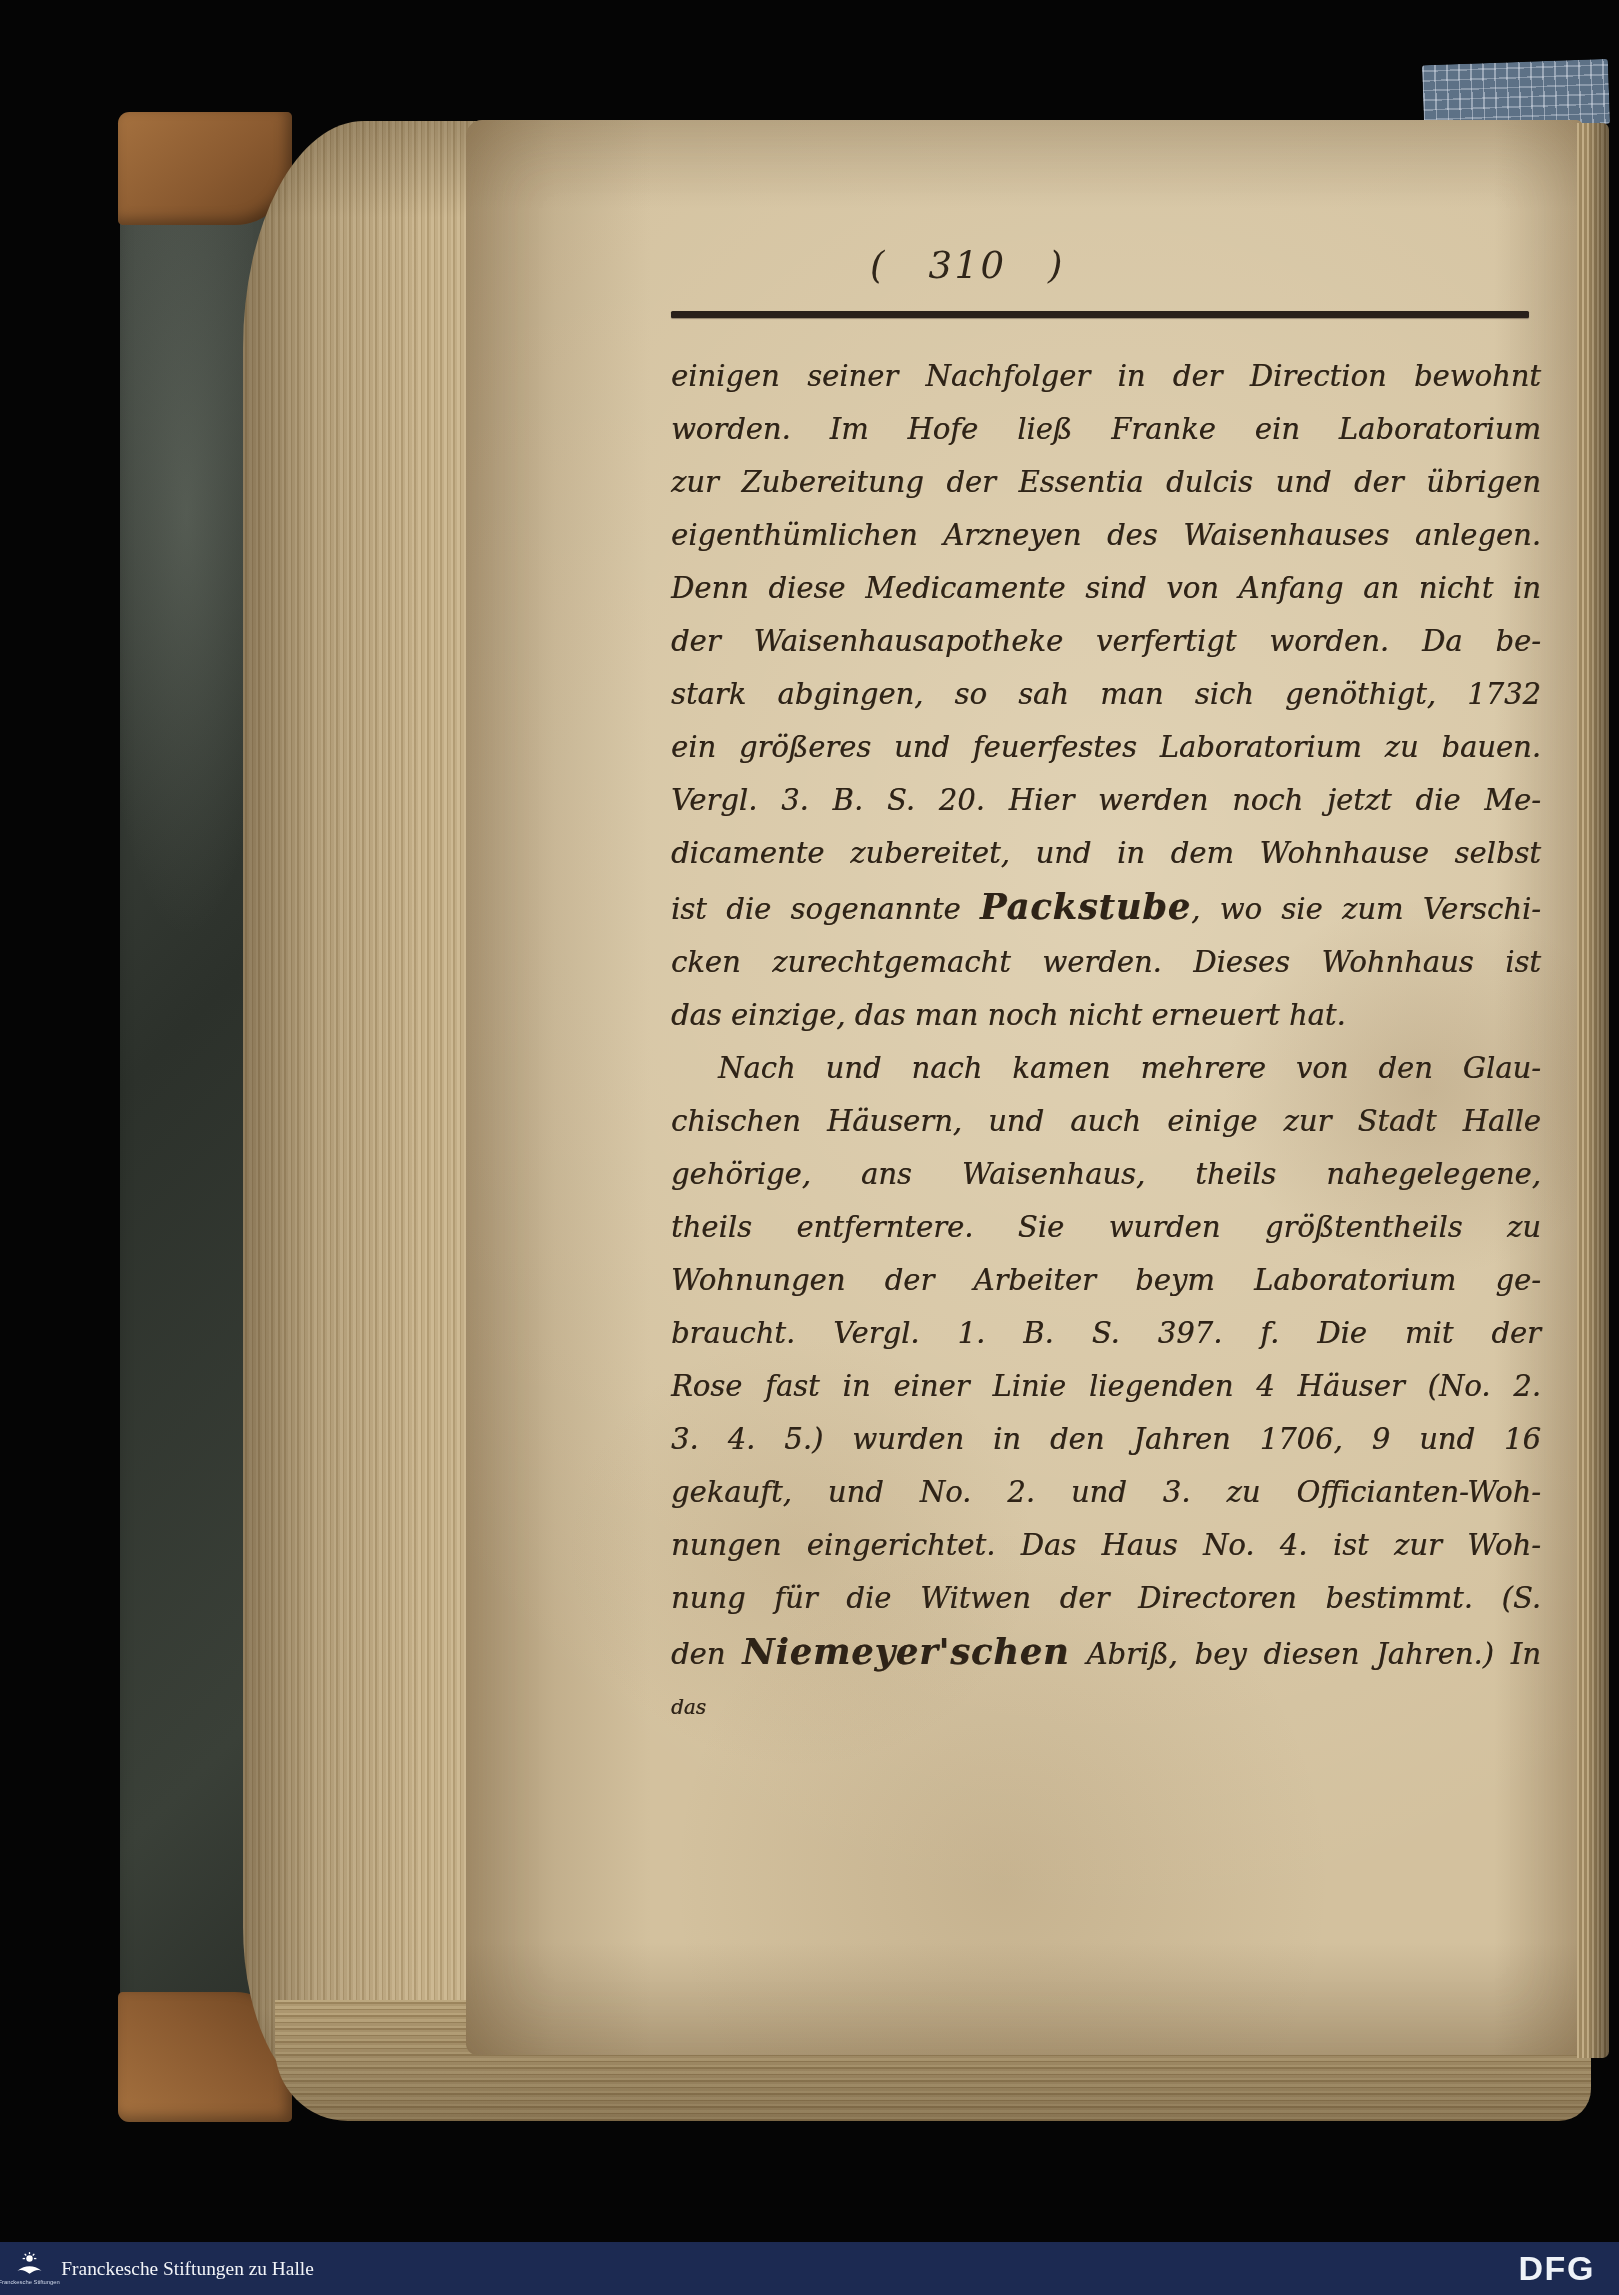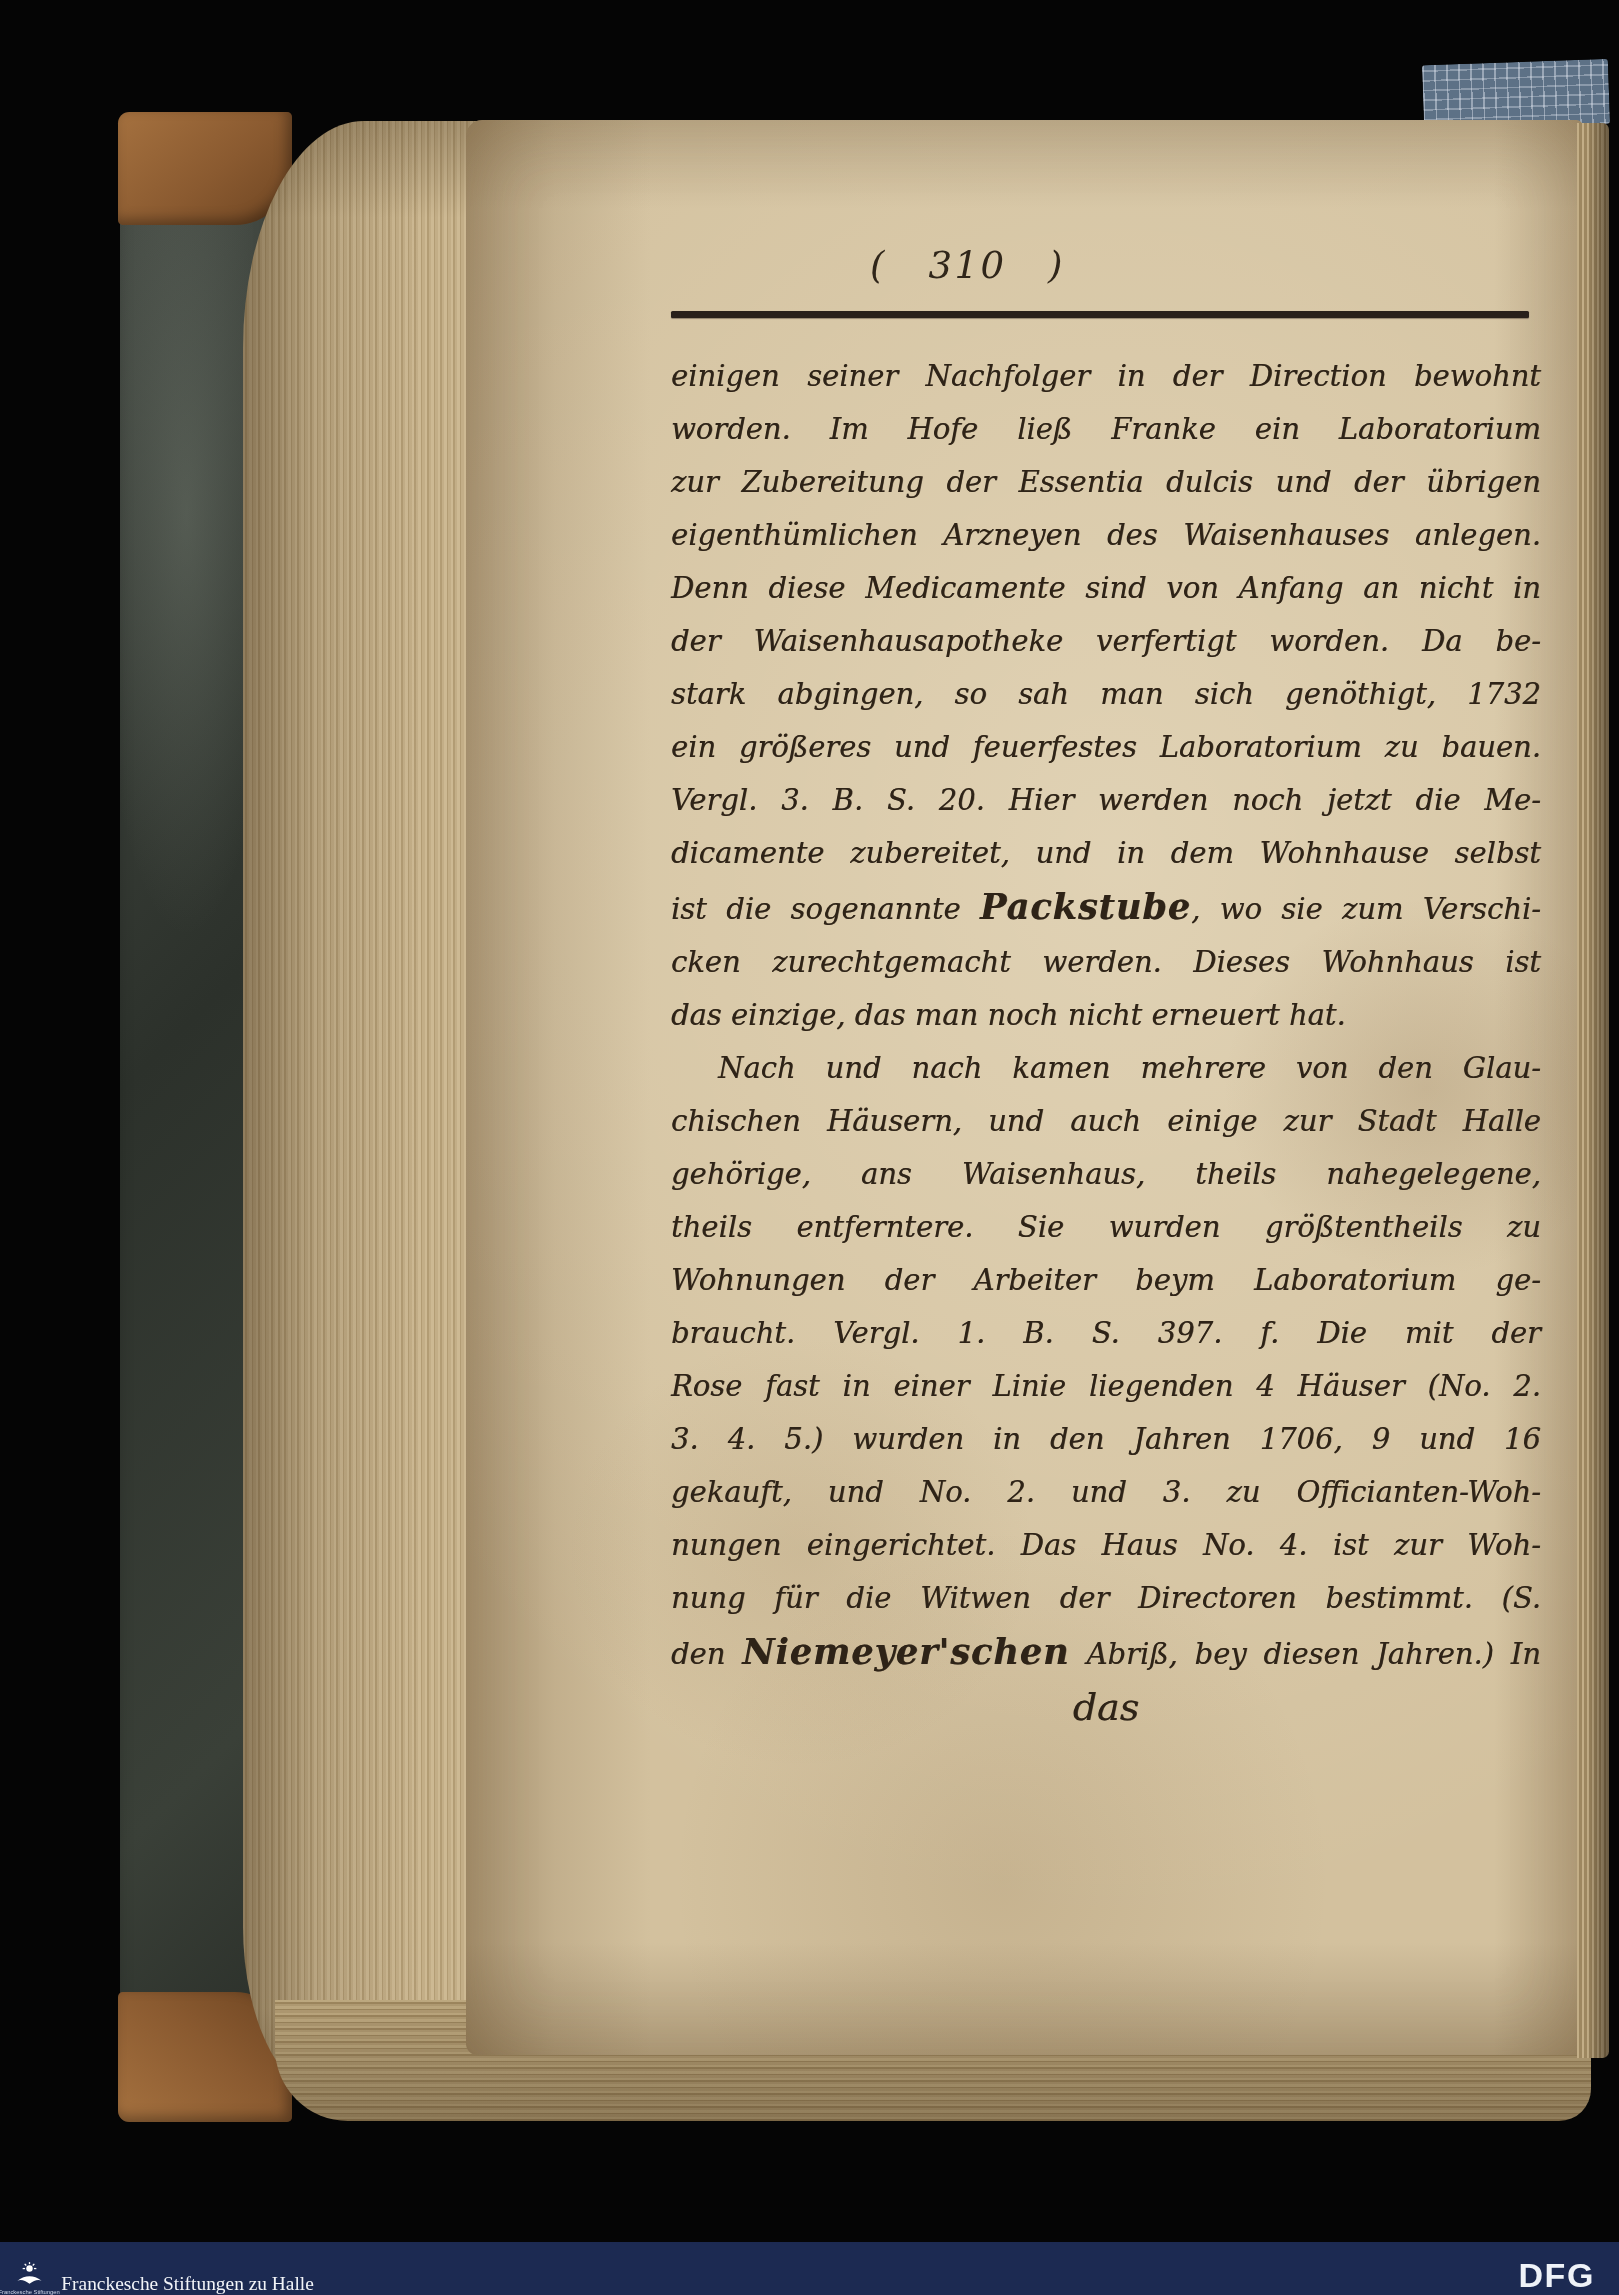--- a/index.html
+++ b/index.html
@@ -99,29 +99,29 @@
   .text-block{
     margin:32px 0 0 205px;width:870px;
     font-size:29px;line-height:53px;color:#2e2317;
     text-shadow:0.4px 0 0 rgba(46,35,23,.65);
   }
   .line{text-align:justify;text-align-last:justify;white-space:normal;}
   .line.flush{text-align-last:left;}
   .para.indent .line:first-child{text-indent:47px;}
   .emph{font-size:1.22em;font-weight:bold;letter-spacing:0.8px;}
   .catchword{
-    margin:0 0 0 205px;width:870px;text-align:center;
-    font-size:38px;line-height:53px;color:#2e2317;
+    margin:0 0 0 205px;width:870px;text-align:left;
+    font-size:20px;line-height:53px;color:#2e2317;
     text-shadow:0.4px 0 0 rgba(46,35,23,.65);
   }
 
   
   .footer-bar{
     position:absolute;left:0;bottom:0;width:1619px;height:53px;z-index:10;
-    background:#1c2a52;display:flex;align-items:flex-end;
+    background:#1c2a52;display:flex;align-items:center;
   }
   .logo-wrap{
     display:flex;flex-direction:column;align-items:center;justify-content:center;
     margin-left:8px;width:42px;cursor:pointer;
   }
   .logo-caption{
     font-family:"Liberation Sans", sans-serif;font-size:6.5px;line-height:7.3px;
     color:#cdd6e8;text-align:center;white-space:nowrap;transform:scale(.9);
   }
   .institution{

